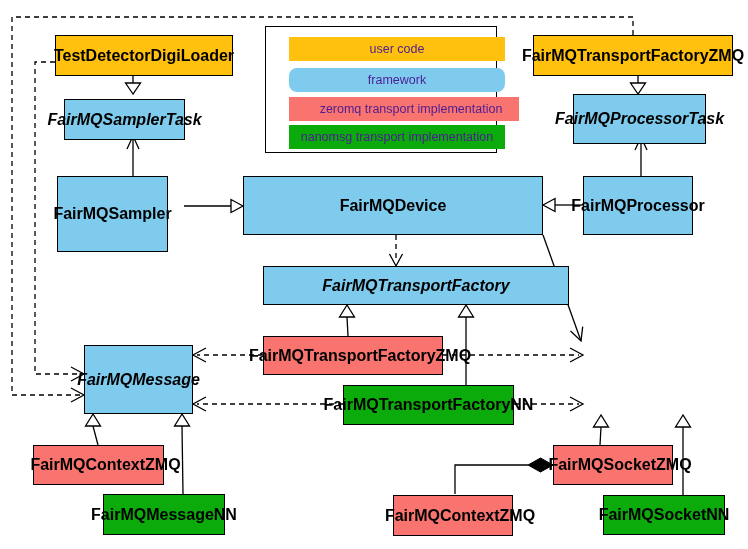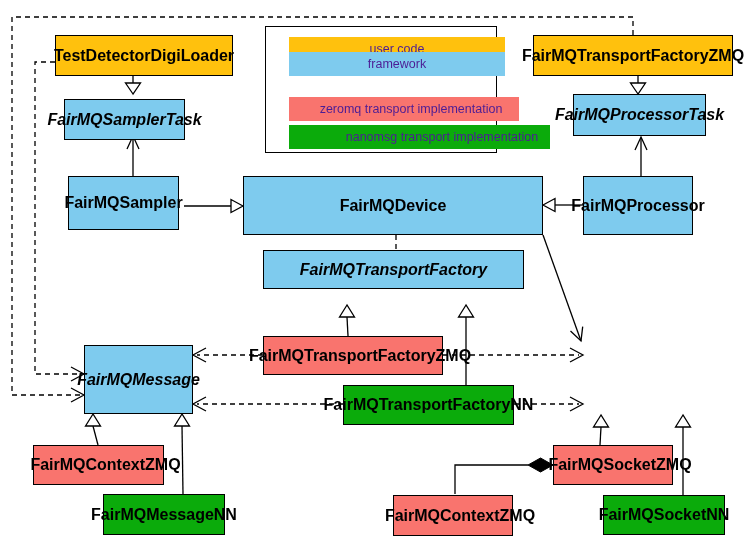--- a/index.html
+++ b/index.html
@@ -20,21 +20,21 @@
   .cat-nanomsg{background:var(--c-nanomsg,#0BAB0B);}
   .legend{
     position:absolute;left:265px;top:26px;width:232px;height:127px;
     box-sizing:border-box;border:1.5px solid #000;background:#fff;
   }
   .legend-bar{
     position:absolute;left:8px;width:216px;height:24px;
     display:flex;align-items:center;justify-content:center;
     font-size:12.5px;font-weight:normal;color:#4c1d95;white-space:nowrap;margin-left:15px;
   }
-  .lb-0{top:10px;} .lb-1{top:25px;} .lb-2{top:70px;} .lb-3{top:98px;padding-left:45px;}
+  .lb-0{top:10px;} .lb-1{top:41px;border-radius:8px;} .lb-2{top:70px;} .lb-3{top:98px;}
   svg .ln{stroke:#000;stroke-width:1.3;fill:none;}
   svg .dash{stroke:#000;stroke-width:1.3;fill:none;stroke-dasharray:5 4;}
   svg .tri{fill:#fff;stroke:#000;stroke-width:1.3;}
   svg .vee{stroke:#000;stroke-width:1.3;fill:none;}
   svg .diamond{fill:#000;stroke:#000;}
 </style>
 </head>
 <body>
 
 <div class="stage">
@@ -152,37 +152,37 @@
   </div>
 
   <div class="node cat-user" style="left:533px;top:35px;width:200px;height:41px">
     <span>FairMQTransportFactoryZMQ</span>
   </div>
 
   <div class="node cat-framework abstract" style="left:64px;top:99px;width:121px;height:41px">
     <span>FairMQSamplerTask</span>
   </div>
 
-  <div class="node cat-framework abstract" style="left:573px;top:94px;width:133px;height:42px">
+  <div class="node cat-framework abstract" style="left:573px;top:94px;width:133px;height:50px">
     <span>FairMQProcessorTask</span>
   </div>
 
-  <div class="node cat-framework" style="left:68px;top:176px;width:111px;height:54px">
+  <div class="node cat-framework" style="left:57px;top:176px;width:111px;height:76px">
     <span>FairMQSampler</span>
   </div>
 
   <div class="node cat-framework" style="left:243px;top:176px;width:300px;height:59px">
     <span>FairMQDevice</span>
   </div>
 
   <div class="node cat-framework" style="left:583px;top:176px;width:110px;height:59px">
     <span>FairMQProcessor</span>
   </div>
 
-  <div class="node cat-framework abstract" style="left:263px;top:250px;width:261px;height:39px">
+  <div class="node cat-framework abstract" style="left:263px;top:266px;width:306px;height:39px">
     <span>FairMQTransportFactory</span>
   </div>
 
   <div class="node cat-zeromq" style="left:263px;top:336px;width:180px;height:39px">
     <span>FairMQTransportFactoryZMQ</span>
   </div>
 
   <div class="node cat-nanomsg" style="left:343px;top:385px;width:171px;height:40px">
     <span>FairMQTransportFactoryNN</span>
   </div>

